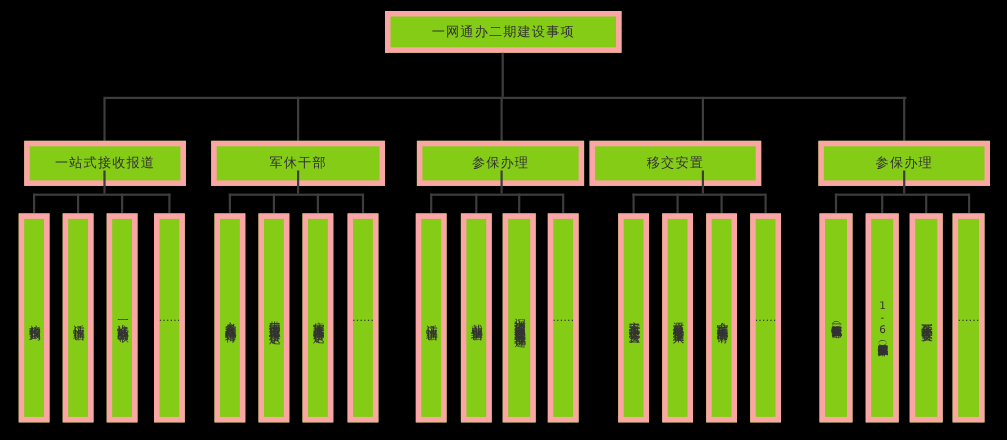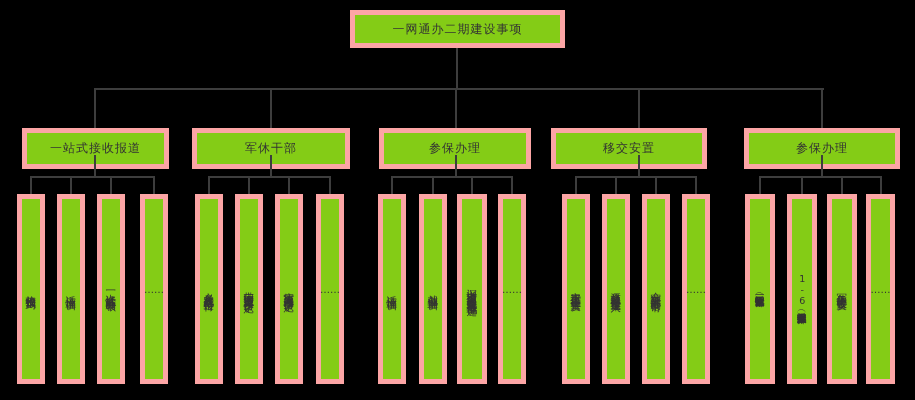--- a/index.html
+++ b/index.html
@@ -43,21 +43,21 @@
 
 <div class="box hbox cat" style="left:22px;width:147px;">
   <span>一站式接收报道</span>
 </div>
 <div class="box hbox cat" style="left:192px;width:158px;">
   <span>军休干部</span>
 </div>
 <div class="box hbox cat" style="left:379px;width:152px;">
   <span>参保办理</span>
 </div>
-<div class="box hbox cat" style="left:551px;width:156px;">
+<div class="box hbox cat" style="left:536px;width:156px;">
   <span>移交安置</span>
 </div>
 <div class="box hbox cat" style="left:744px;width:156px;">
   <span>参保办理</span>
 </div>
 
 <div class="line" style="left:94px;top:155px;width:2px;height:21px;"></div>
 <div class="line" style="left:30px;top:176px;width:125px;height:2px;"></div>
 <div class="line" style="left:30px;top:176px;width:2px;height:18px;"></div>
 <div class="line" style="left:70px;top:176px;width:2px;height:18px;"></div>

